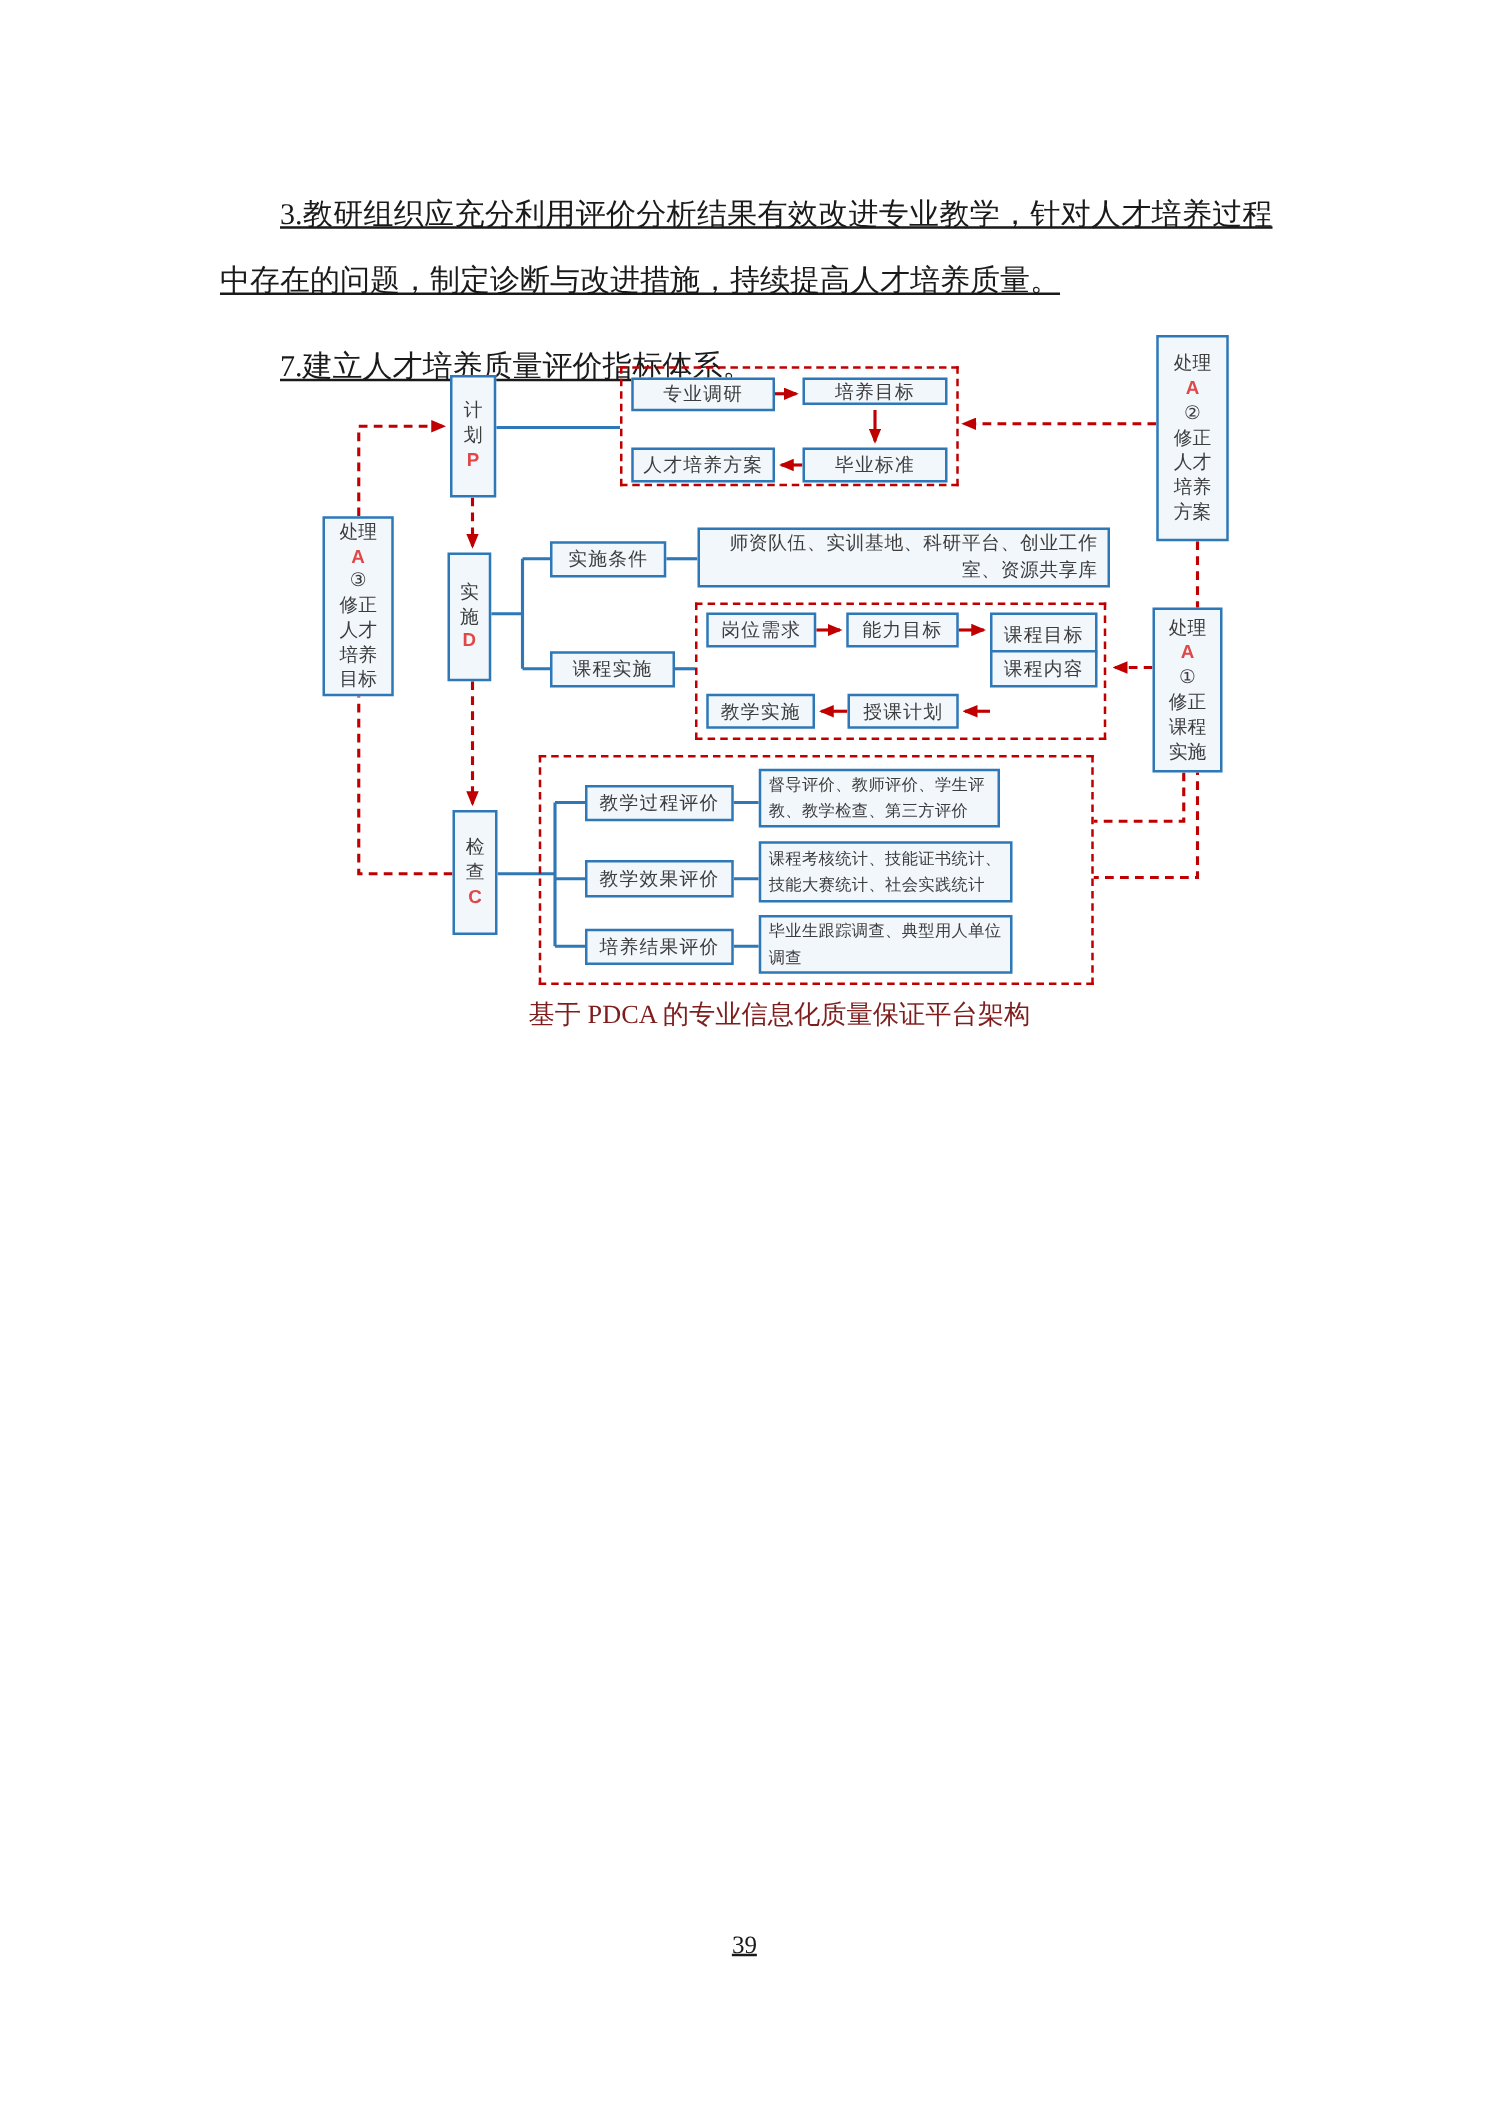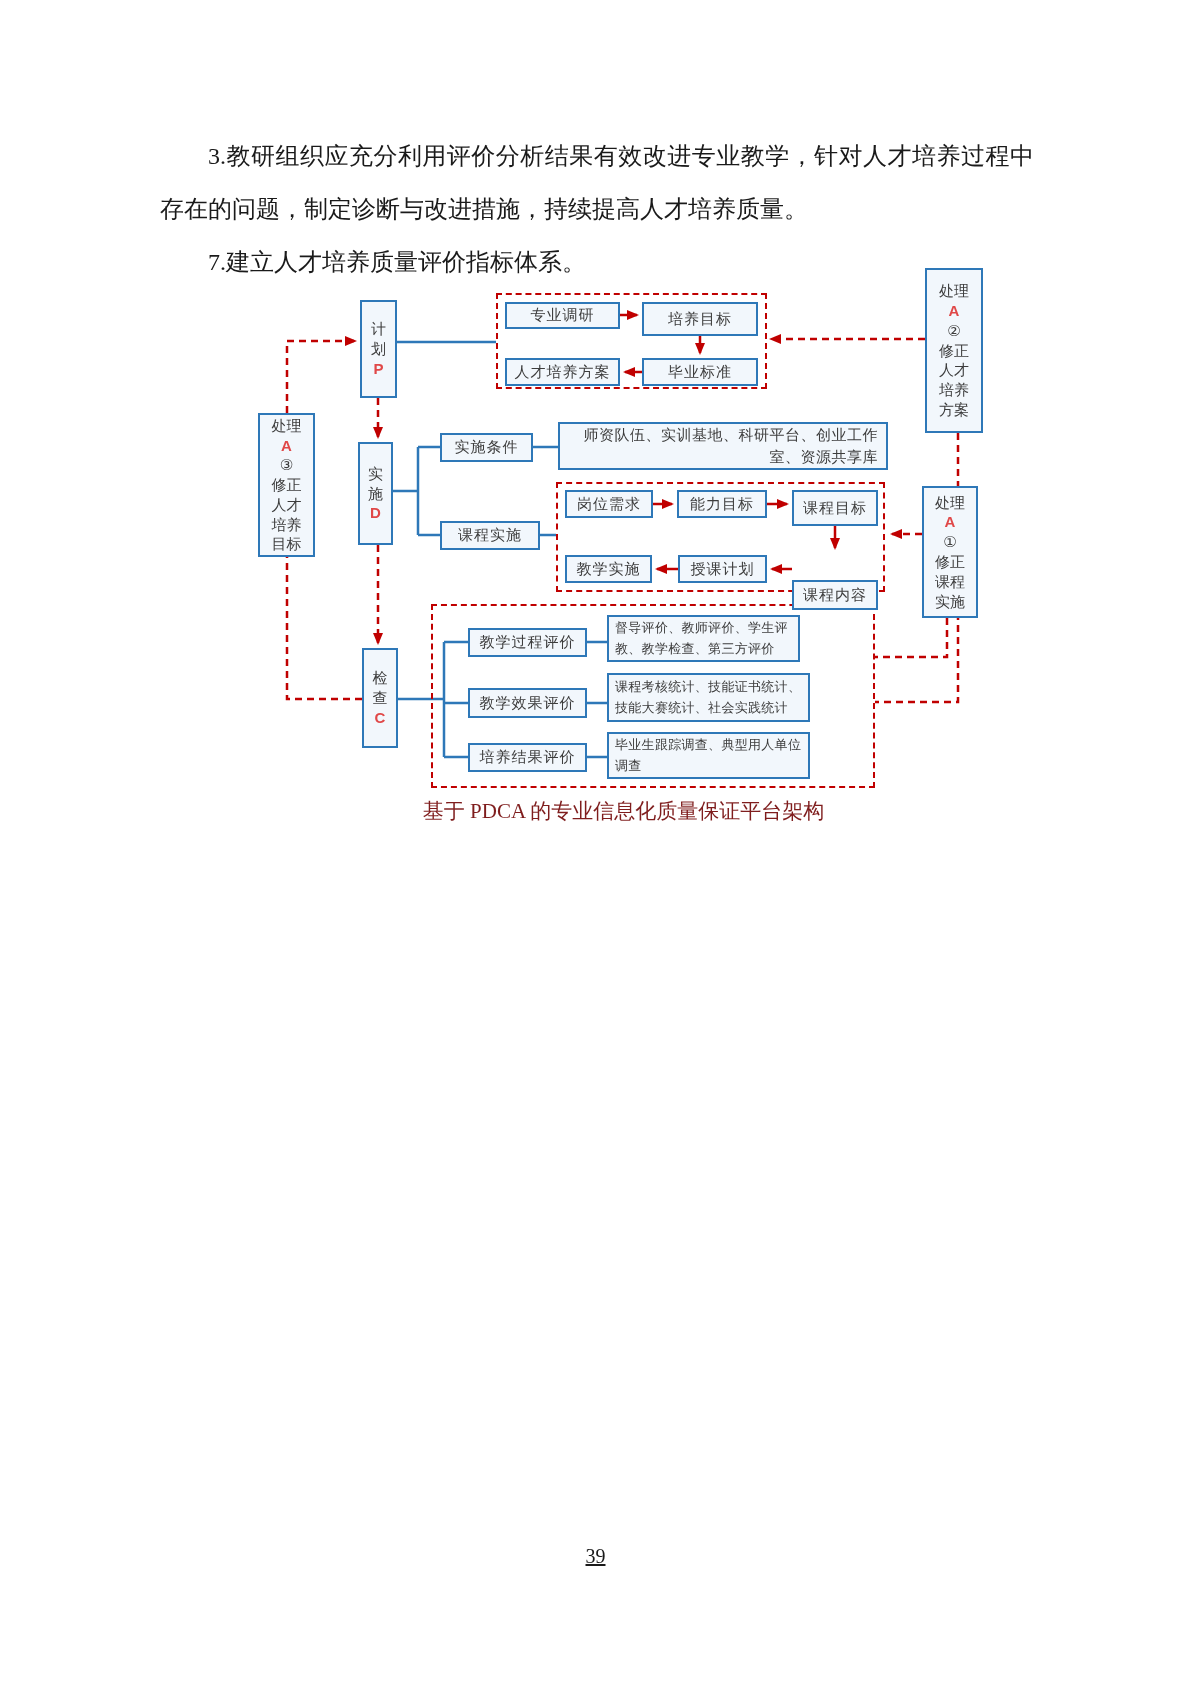--- a/index.html
+++ b/index.html
@@ -1,21 +1,21 @@
 <!DOCTYPE html>
 <html><head>
 <meta charset="utf-8">
 <style>
   html,body{margin:0;padding:0;background:#ffffff;}
   .page{position:relative;width:1191px;height:1684px;background:#ffffff;overflow:hidden;
         font-family:"Liberation Serif","DejaVu Serif",serif;color:#1a1a1a;}
 
   .bodytext{position:absolute;left:160px;top:130px;width:874px;font-size:24px;line-height:53px;
             text-align:justify;}
-  .bodytext p{margin:0;text-indent:48px;}
+  .bodytext p{margin:16px;text-indent:48px;text-decoration:underline;}
 
   .diagram{position:absolute;left:0;top:0;width:1191px;height:1684px;}
   .wires{position:absolute;left:0;top:0;z-index:1;}
   .dashed-group{position:absolute;border:2px dashed #c00000;box-sizing:border-box;z-index:2;}
 
   .node{position:absolute;border:2px solid #2e78b8;background:#f2f7fc;box-sizing:border-box;
         display:flex;align-items:center;justify-content:center;z-index:3;
         font-family:"Liberation Sans","DejaVu Sans",sans-serif;color:#3d3d3d;text-align:center;}
   .small{font-size:15px;letter-spacing:1px;}
   .wide{font-size:15px;text-align:right;justify-content:flex-start;padding:1px 8px;line-height:1.45;letter-spacing:0.5px;}
@@ -119,33 +119,33 @@
     <div class="node vbox" style="left:922px;top:486px;width:56px;height:132px;">
       <span class="vtext">处理</span>
       <span class="vletter">A</span>
       <span class="vtext">①
 修正
 课程
 实施</span>
     </div>
 
     <div class="node small" style="left:505px;top:302px;width:115px;height:27px;">专业调研</div>
-    <div class="node small" style="left:642px;top:302px;width:116px;height:34px;">培养目标</div>
+    <div class="node small" style="left:642px;top:302px;width:116px;height:22px;">培养目标</div>
     <div class="node small" style="left:505px;top:358px;width:115px;height:28px;">人才培养方案</div>
     <div class="node small" style="left:642px;top:358px;width:116px;height:28px;">毕业标准</div>
 
     <div class="node small" style="left:440px;top:433px;width:93px;height:29px;">实施条件</div>
     <div class="node wide" style="left:558px;top:422px;width:330px;height:48px;">师资队伍、实训基地、科研平台、创业工作室、资源共享库</div>
     <div class="node small" style="left:440px;top:521px;width:100px;height:29px;">课程实施</div>
     <div class="node small" style="left:565px;top:490px;width:88px;height:28px;">岗位需求</div>
     <div class="node small" style="left:677px;top:490px;width:90px;height:28px;">能力目标</div>
     <div class="node small" style="left:792px;top:490px;width:86px;height:36px;">课程目标</div>
     <div class="node small" style="left:565px;top:555px;width:87px;height:28px;">教学实施</div>
     <div class="node small" style="left:678px;top:555px;width:89px;height:28px;">授课计划</div>
-    <div class="node small" style="left:792px;top:580px;width:86px;height:30px;">课程内容</div>
+    <div class="node small" style="left:792px;top:520px;width:86px;height:30px;">课程内容</div>
 
     <div class="node small" style="left:468px;top:628px;width:119px;height:29px;">教学过程评价</div>
     <div class="node desc" style="left:607px;top:615px;width:193px;height:47px;">督导评价、教师评价、学生评教、教学检查、第三方评价</div>
     <div class="node small" style="left:468px;top:688px;width:119px;height:30px;">教学效果评价</div>
     <div class="node desc" style="left:607px;top:673px;width:203px;height:49px;">课程考核统计、技能证书统计、技能大赛统计、社会实践统计</div>
     <div class="node small" style="left:468px;top:743px;width:119px;height:29px;">培养结果评价</div>
     <div class="node desc" style="left:607px;top:732px;width:203px;height:47px;">毕业生跟踪调查、典型用人单位调查</div>
 
   </div>
 

